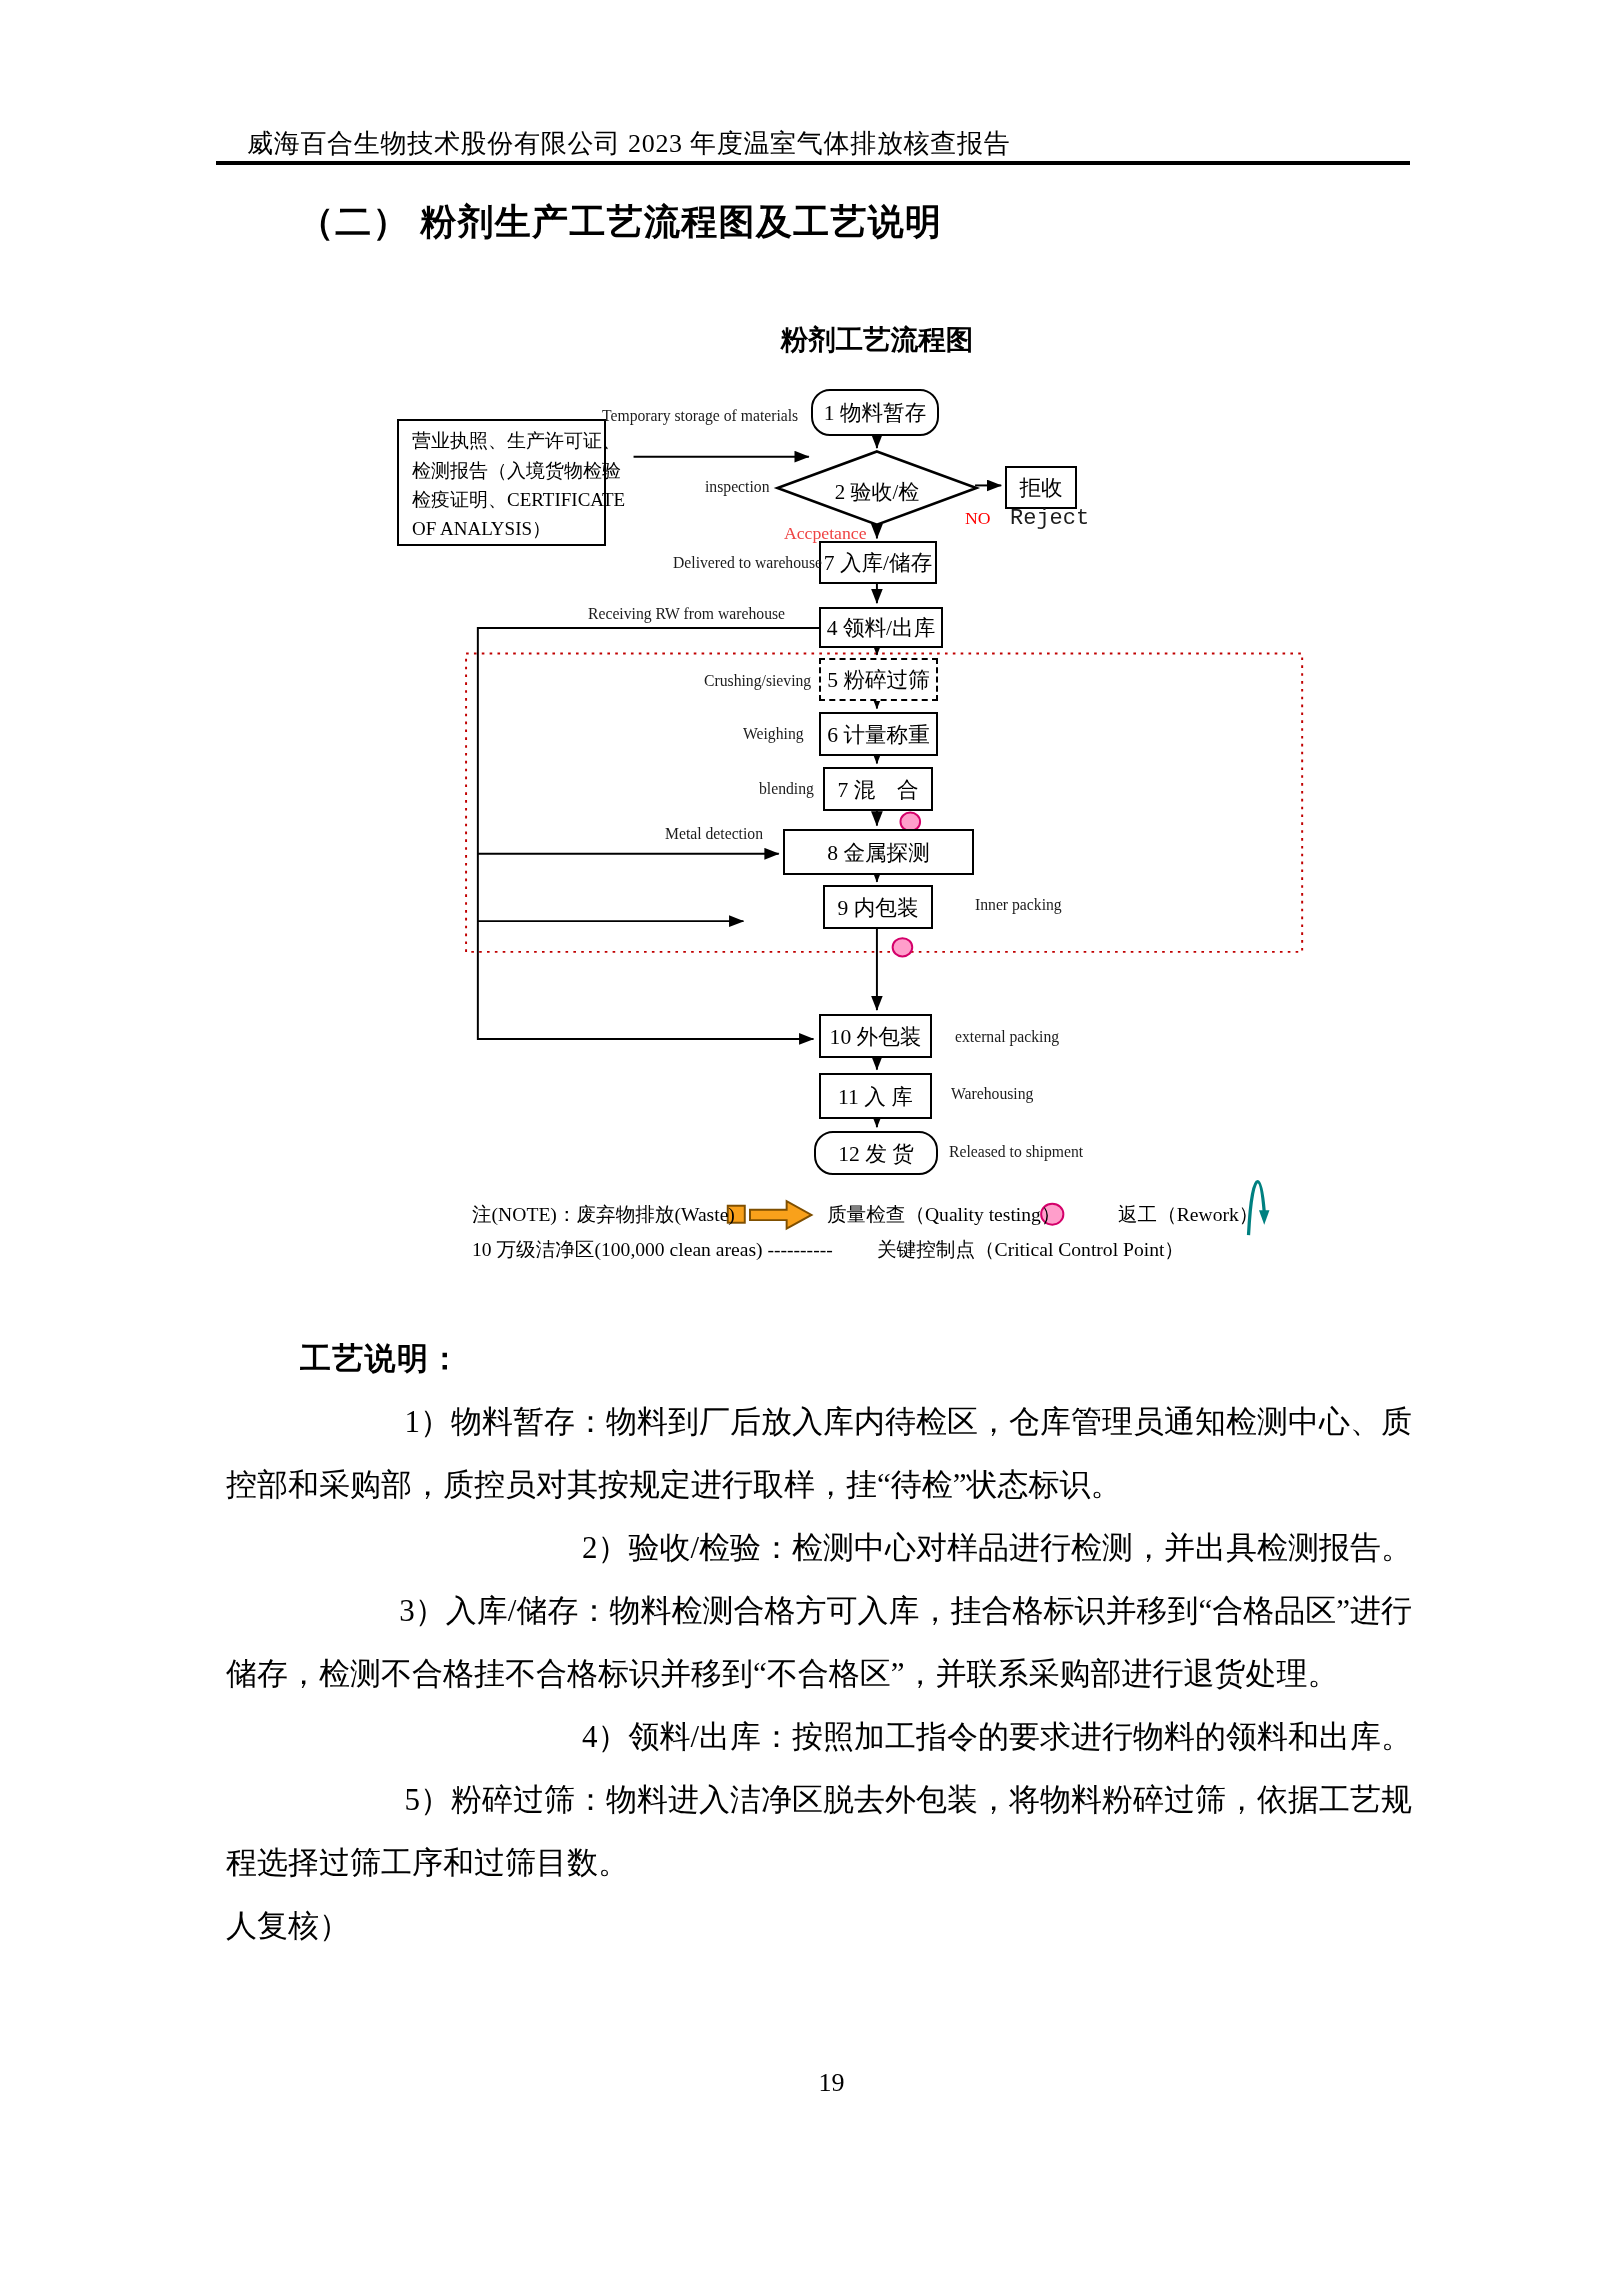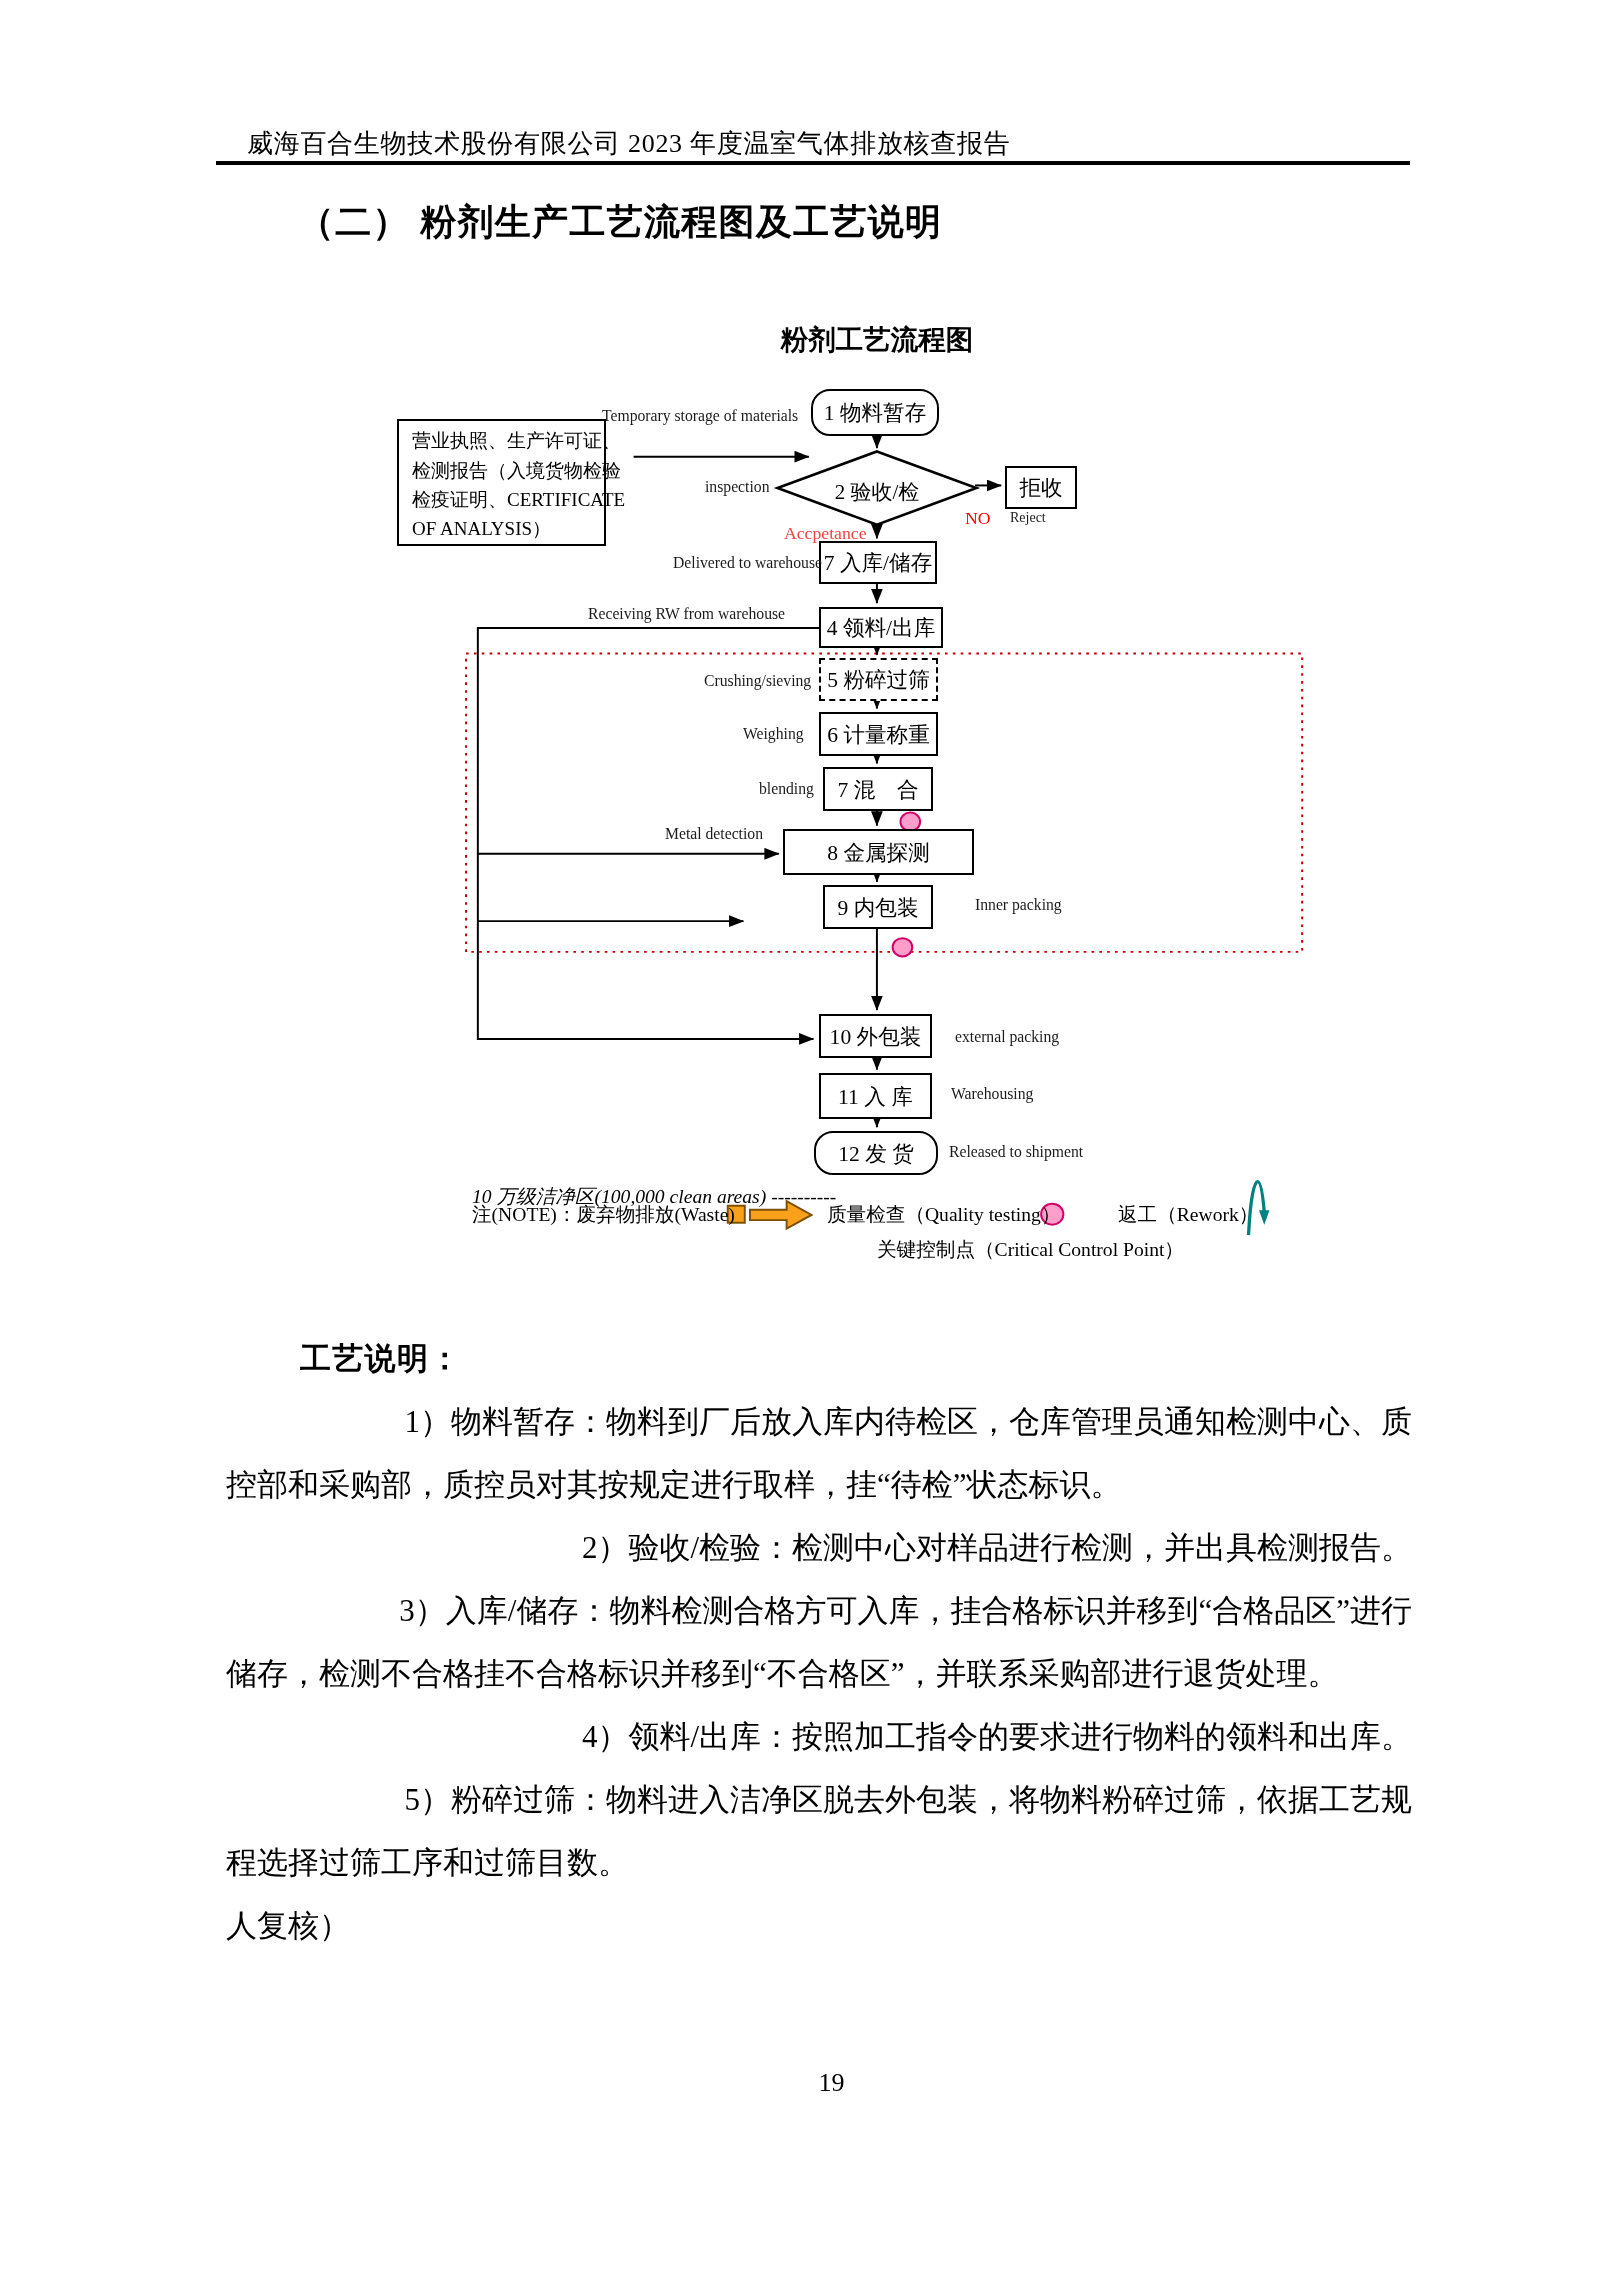--- a/index.html
+++ b/index.html
@@ -30,21 +30,21 @@
   .fbox.round  { border-radius:19px; }
   .side-box {
     border:2.6px solid #000; background:#fff;
     padding:5.2px 0 0 13px; font-size:19px; line-height:29.4px; white-space:nowrap;
   }
   .diamond-label { width:157px; text-align:center; font-size:21px; white-space:nowrap; transform:translate(-50%,-50%); }
   
   .elabel { font-size:15.7px; color:#1c1c1c; white-space:nowrap; transform:translateY(-50%); }
   .green { color:#ef4444; font-size:17.7px; }
   .red   { color:#FF0000; font-size:17.7px; }
-  .gray27{ font-size:14px; }
+  .gray27{ font-size:22px;font-family:Liberation Mono, monospace; }
   
   .legend { font-size:19.6px; white-space:nowrap; transform:translateY(-50%); }
   
   #notes { left:226px; top:1327px; width:1186px; }
   .bodyline { height:63px; line-height:63px; font-size:31px; white-space:nowrap; }
   .bodyline.indent { padding-left:83px;text-align:right; }
   .bodyline.head { font-weight:bold; padding-left:74px; letter-spacing:1.3px; }
   .page-num { left:779px; top:2068px; width:105px; text-align:center; font-size:26px; }
   svg.layer { position:absolute; left:0; top:0; }
 </style>
@@ -143,21 +143,21 @@
   <div class="abs elabel" style="left:759px;top:789px;">blending</div>
   <div class="abs elabel" style="left:665px;top:834px;">Metal detection</div>
   <div class="abs elabel" style="left:975px;top:905px;">Inner packing</div>
   <div class="abs elabel" style="left:955px;top:1037px;">external packing</div>
   <div class="abs elabel" style="left:951px;top:1094px;">Warehousing</div>
   <div class="abs elabel" style="left:949px;top:1152px;">Released to shipment</div>
 
   <div class="abs legend" style="left:472px;top:1214px;">注(NOTE)：废弃物排放(Waste)</div>
   <div class="abs legend" style="left:827px;top:1214px;">质量检查（Quality testing）</div>
   <div class="abs legend" style="left:1118px;top:1214px;">返工（Rework）</div>
-  <div class="abs legend" style="left:472px;top:1196px;font-style:italic;">10 万级洁净区(100,000 clean areas) ----------</div>
+  <div class="abs legend" style="left:472px;top:1249px;">10 万级洁净区(100,000 clean areas) ----------</div>
   <div class="abs legend" style="left:877px;top:1249px;">关键控制点（Critical Control Point）</div>
 
   <div class="abs" id="notes">
     <div class="bodyline head">工艺说明：</div>
     <div class="bodyline indent">1）物料暂存：物料到厂后放入库内待检区，仓库管理员通知检测中心、质</div>
     <div class="bodyline">控部和采购部，质控员对其按规定进行取样，挂“待检”状态标识。</div>
     <div class="bodyline indent">2）验收/检验：检测中心对样品进行检测，并出具检测报告。</div>
     <div class="bodyline indent">3）入库/储存：物料检测合格方可入库，挂合格标识并移到“合格品区”进行</div>
     <div class="bodyline">储存，检测不合格挂不合格标识并移到“不合格区”，并联系采购部进行退货处理。</div>
     <div class="bodyline indent">4）领料/出库：按照加工指令的要求进行物料的领料和出库。</div>

